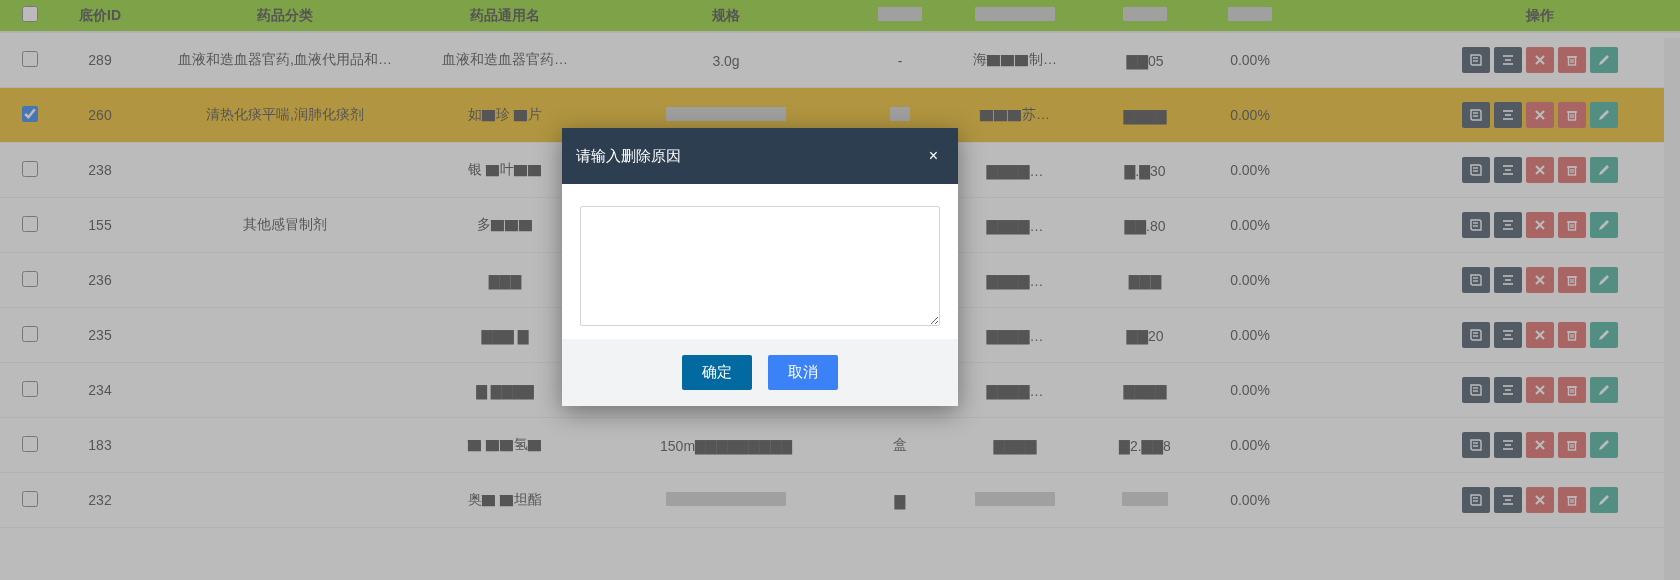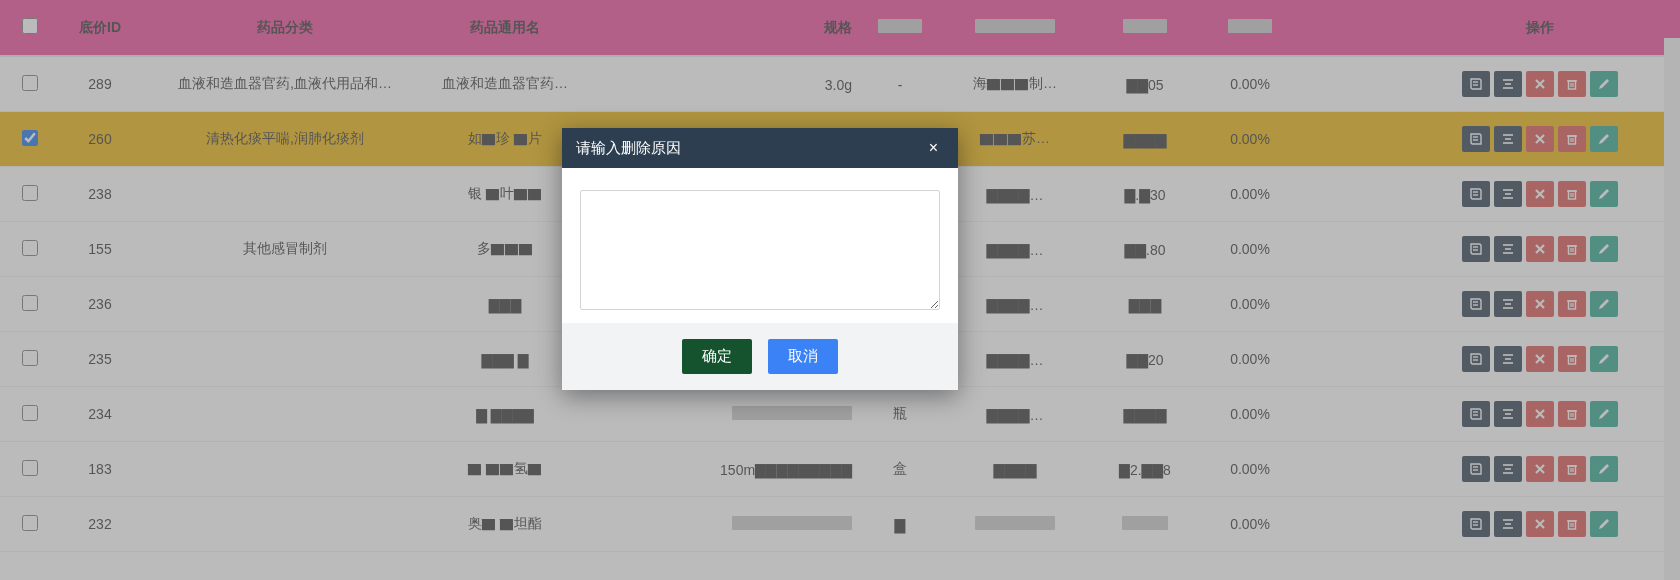--- a/index.html
+++ b/index.html
@@ -24,24 +24,24 @@
       top: 0; left: 0; width: 1680px;
     }
 
     table {
       width: 100%;
       border-collapse: collapse;
       table-layout: fixed;
     }
 
     thead th {
-      background: #ec4899;
+      background: #84cc16;
       font-weight: 700;
       text-align: center;
-      padding: 18px 8px;
+      padding: 6px 8px;
       border-bottom: 2px solid #e8e8e8;
       white-space: nowrap;
       overflow: hidden;
       text-overflow: ellipsis;
     }
     tbody td {
       padding: 14px 8px;
       border-bottom: 1px solid #efefef;
       text-align: center;
       white-space: nowrap;
@@ -63,21 +63,21 @@
     col.c-price { width: 110px; }
     col.c-pct   { width: 100px; }
     col.c-ex1   { width: 100px; }
     col.c-op    { width: 280px; }
 
     input[type=checkbox] {
       width: 16px; height: 16px;
       accent-color: #1a73e8;
     }
 
-    td.spec, th.spec { text-align: right; padding-left: 20px; }
+    td.spec, th.spec { text-align: center; padding-left: 20px; }
 
     
     .ops { display: inline-flex; gap: 4px; }
     .btn {
       width: 28px; height: 26px;
       border: none; border-radius: 2px;
       display: inline-flex; align-items: center; justify-content: center;
       color: #fff; cursor: pointer;
     }
     .b-dark { background: #2c3e50; }
@@ -105,21 +105,21 @@
       top: 128px;
       left: 562px;
       width: 396px;
       background: #fff;
       box-shadow: 0 6px 24px rgba(0,0,0,0.4);
       z-index: 100;
     }
     .modal-header {
       background: #2c3e50;
       color: #fff;
-      padding: 9px 14px;
+      padding: 17px 14px;
       font-size: 15px;
       display: flex;
       justify-content: space-between;
       align-items: center;
     }
     .modal-close {
       background: none; border: none; color: #fff;
       font-size: 16px; cursor: pointer; padding: 2px 6px;
     }
     .modal-body {
@@ -138,21 +138,21 @@
       background: #f2f3f5;
       text-align: center;
     }
     .modal-footer button {
       min-width: 70px; padding: 8px 18px;
       border: none; border-radius: 2px;
       font-size: 15px; cursor: pointer;
       margin: 0 6px;
       color: #fff;
     }
-    .btn-ok     { background: #14532d; }
+    .btn-ok     { background: #0369a1; }
     .btn-cancel { background: #3b82f6; }
 
     td .cell-text { display:inline-block; vertical-align:middle; }
   </style>
 </head>
 <body>
 
 <div class="table-wrapper">
   <table>
     <colgroup>

